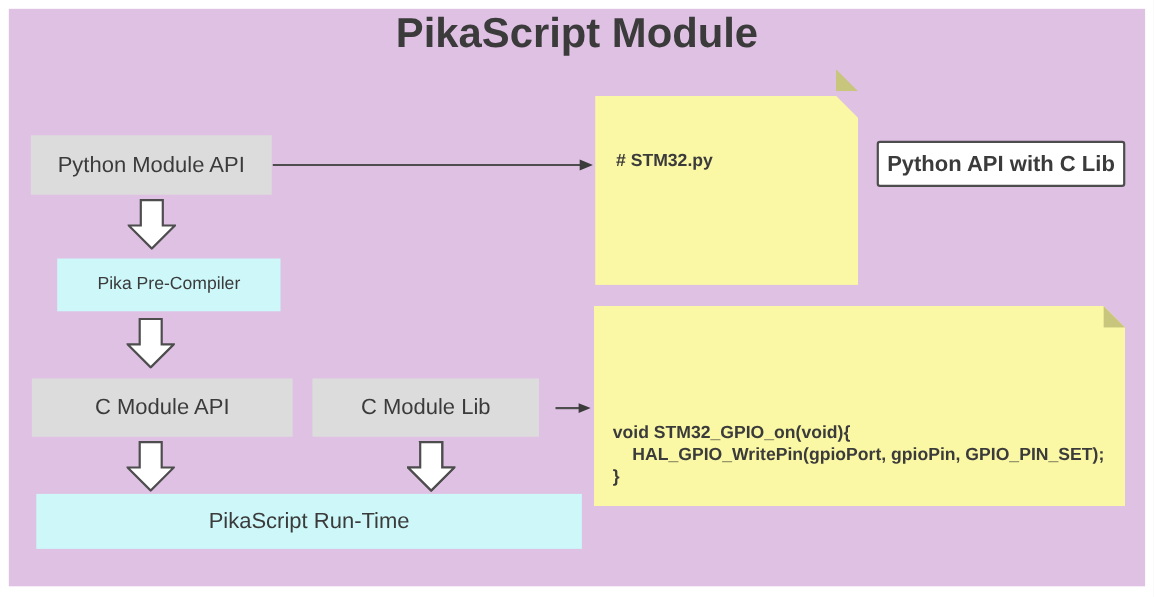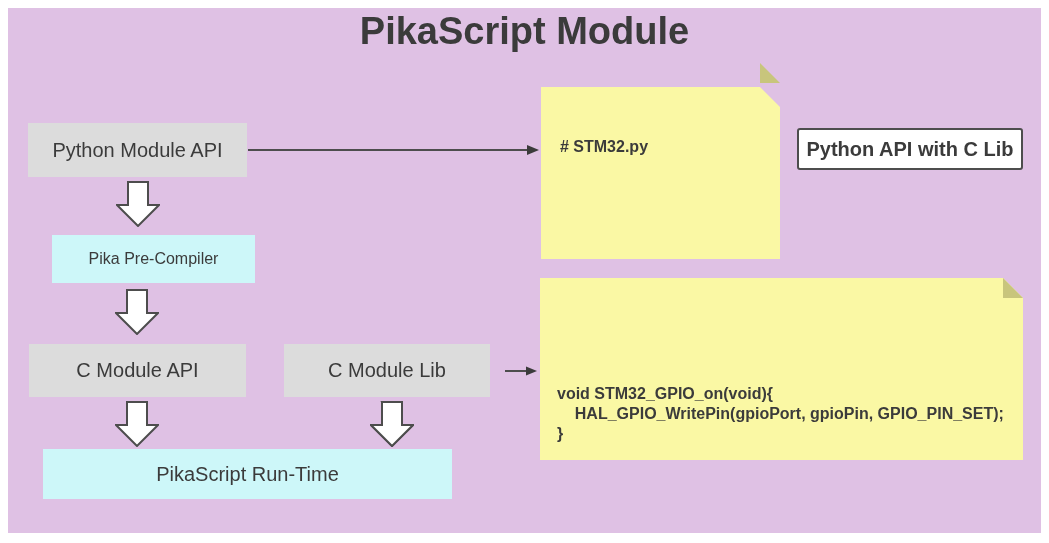--- a/index.html
+++ b/index.html
@@ -18,23 +18,23 @@
     letter-spacing:0px;
   }
   .fbox{
     position:absolute;display:flex;align-items:center;justify-content:center;
     font-weight:400;font-size:20px;color:var(--text,#3b3b3b);text-align:center;
   }
   .gray{background:var(--box-gray,#dcdcdc);}
   .cyan{background:var(--box-cyan,#cdf7f9);}
   .box-python-api{left:28px;top:123px;width:219px;height:54px;}
   .box-precompiler{left:36px;top:235px;width:203px;height:48px;font-size:16px;margin-left:16px;}
-  .box-c-api{left:29px;top:344px;width:217px;height:53px;}
+  .box-c-api{left:29px;top:344px;width:237px;height:53px;}
   .box-c-lib{left:284px;top:344px;width:206px;height:53px;}
-  .box-runtime{left:43px;top:449px;width:409px;height:50px;}
+  .box-runtime{left:33px;top:449px;width:496px;height:50px;}
   .blockarrow{position:absolute;width:44px;height:46px;}
   .connectors{position:absolute;left:0;top:0;width:1049px;height:543px;pointer-events:none;}
   .note{
     position:absolute;background:var(--note-yellow,#faf8a4);
     clip-path:polygon(0 0, calc(100% - 20px) 0, 100% 20px, 100% 100%, 0 100%);
   }
   .note-py{left:541px;top:63px;width:239px;height:172px;margin-top:24px;}
   .note-c{left:540px;top:278px;width:483px;height:182px;}
   .fold{
     position:absolute;top:0;right:0;width:20px;height:20px;

